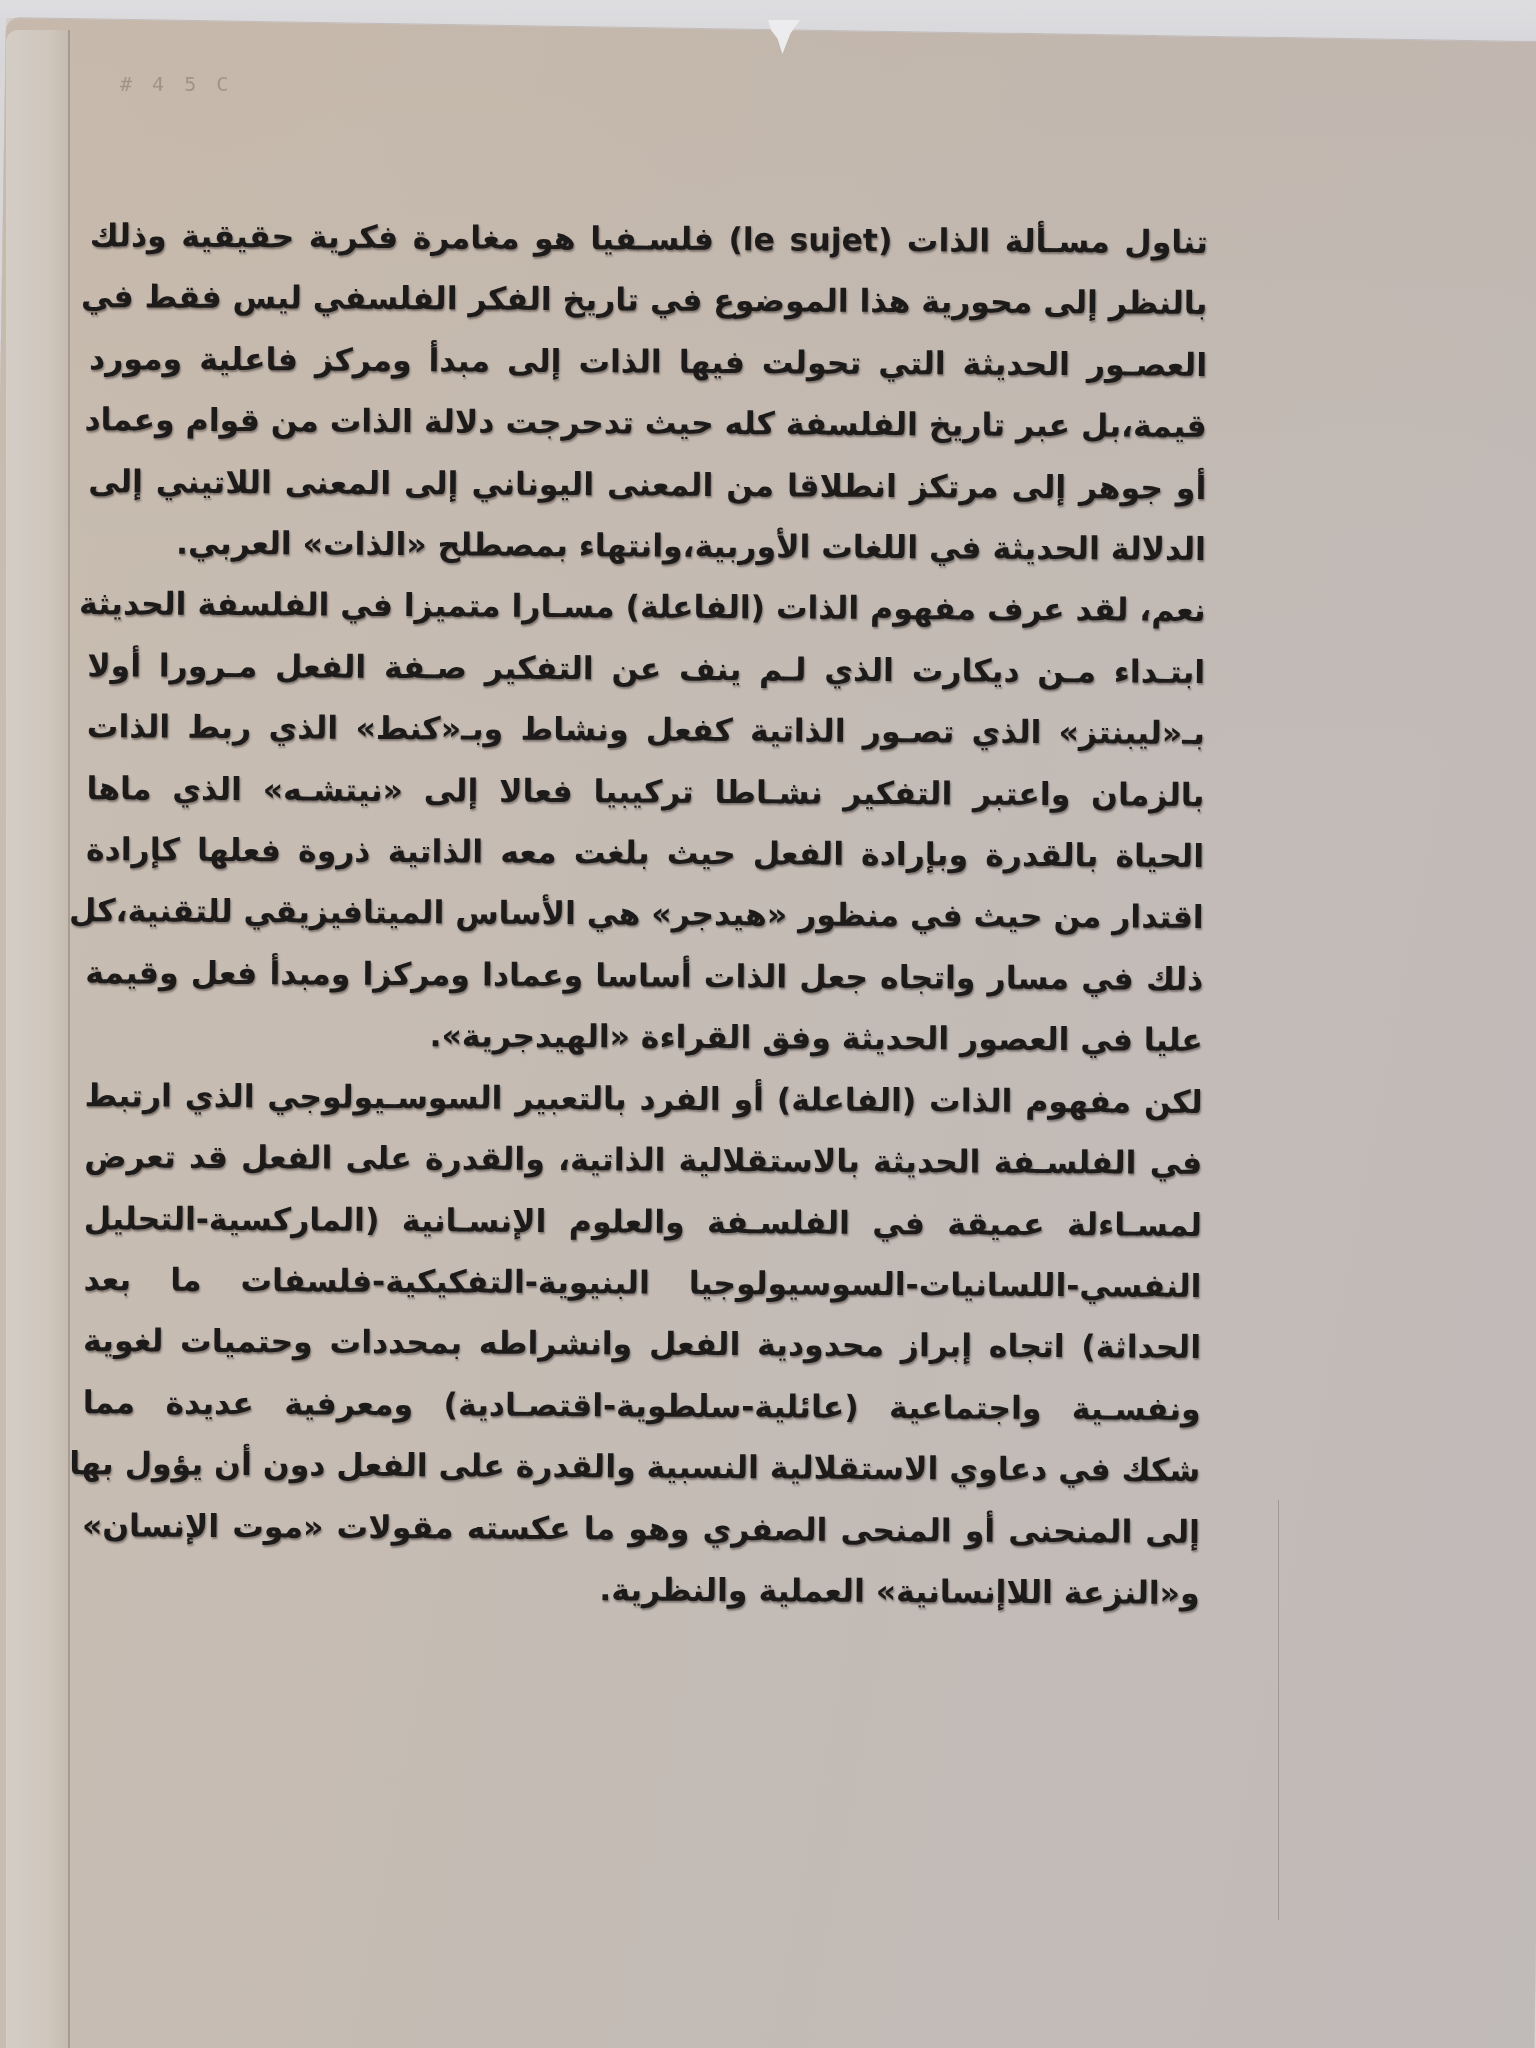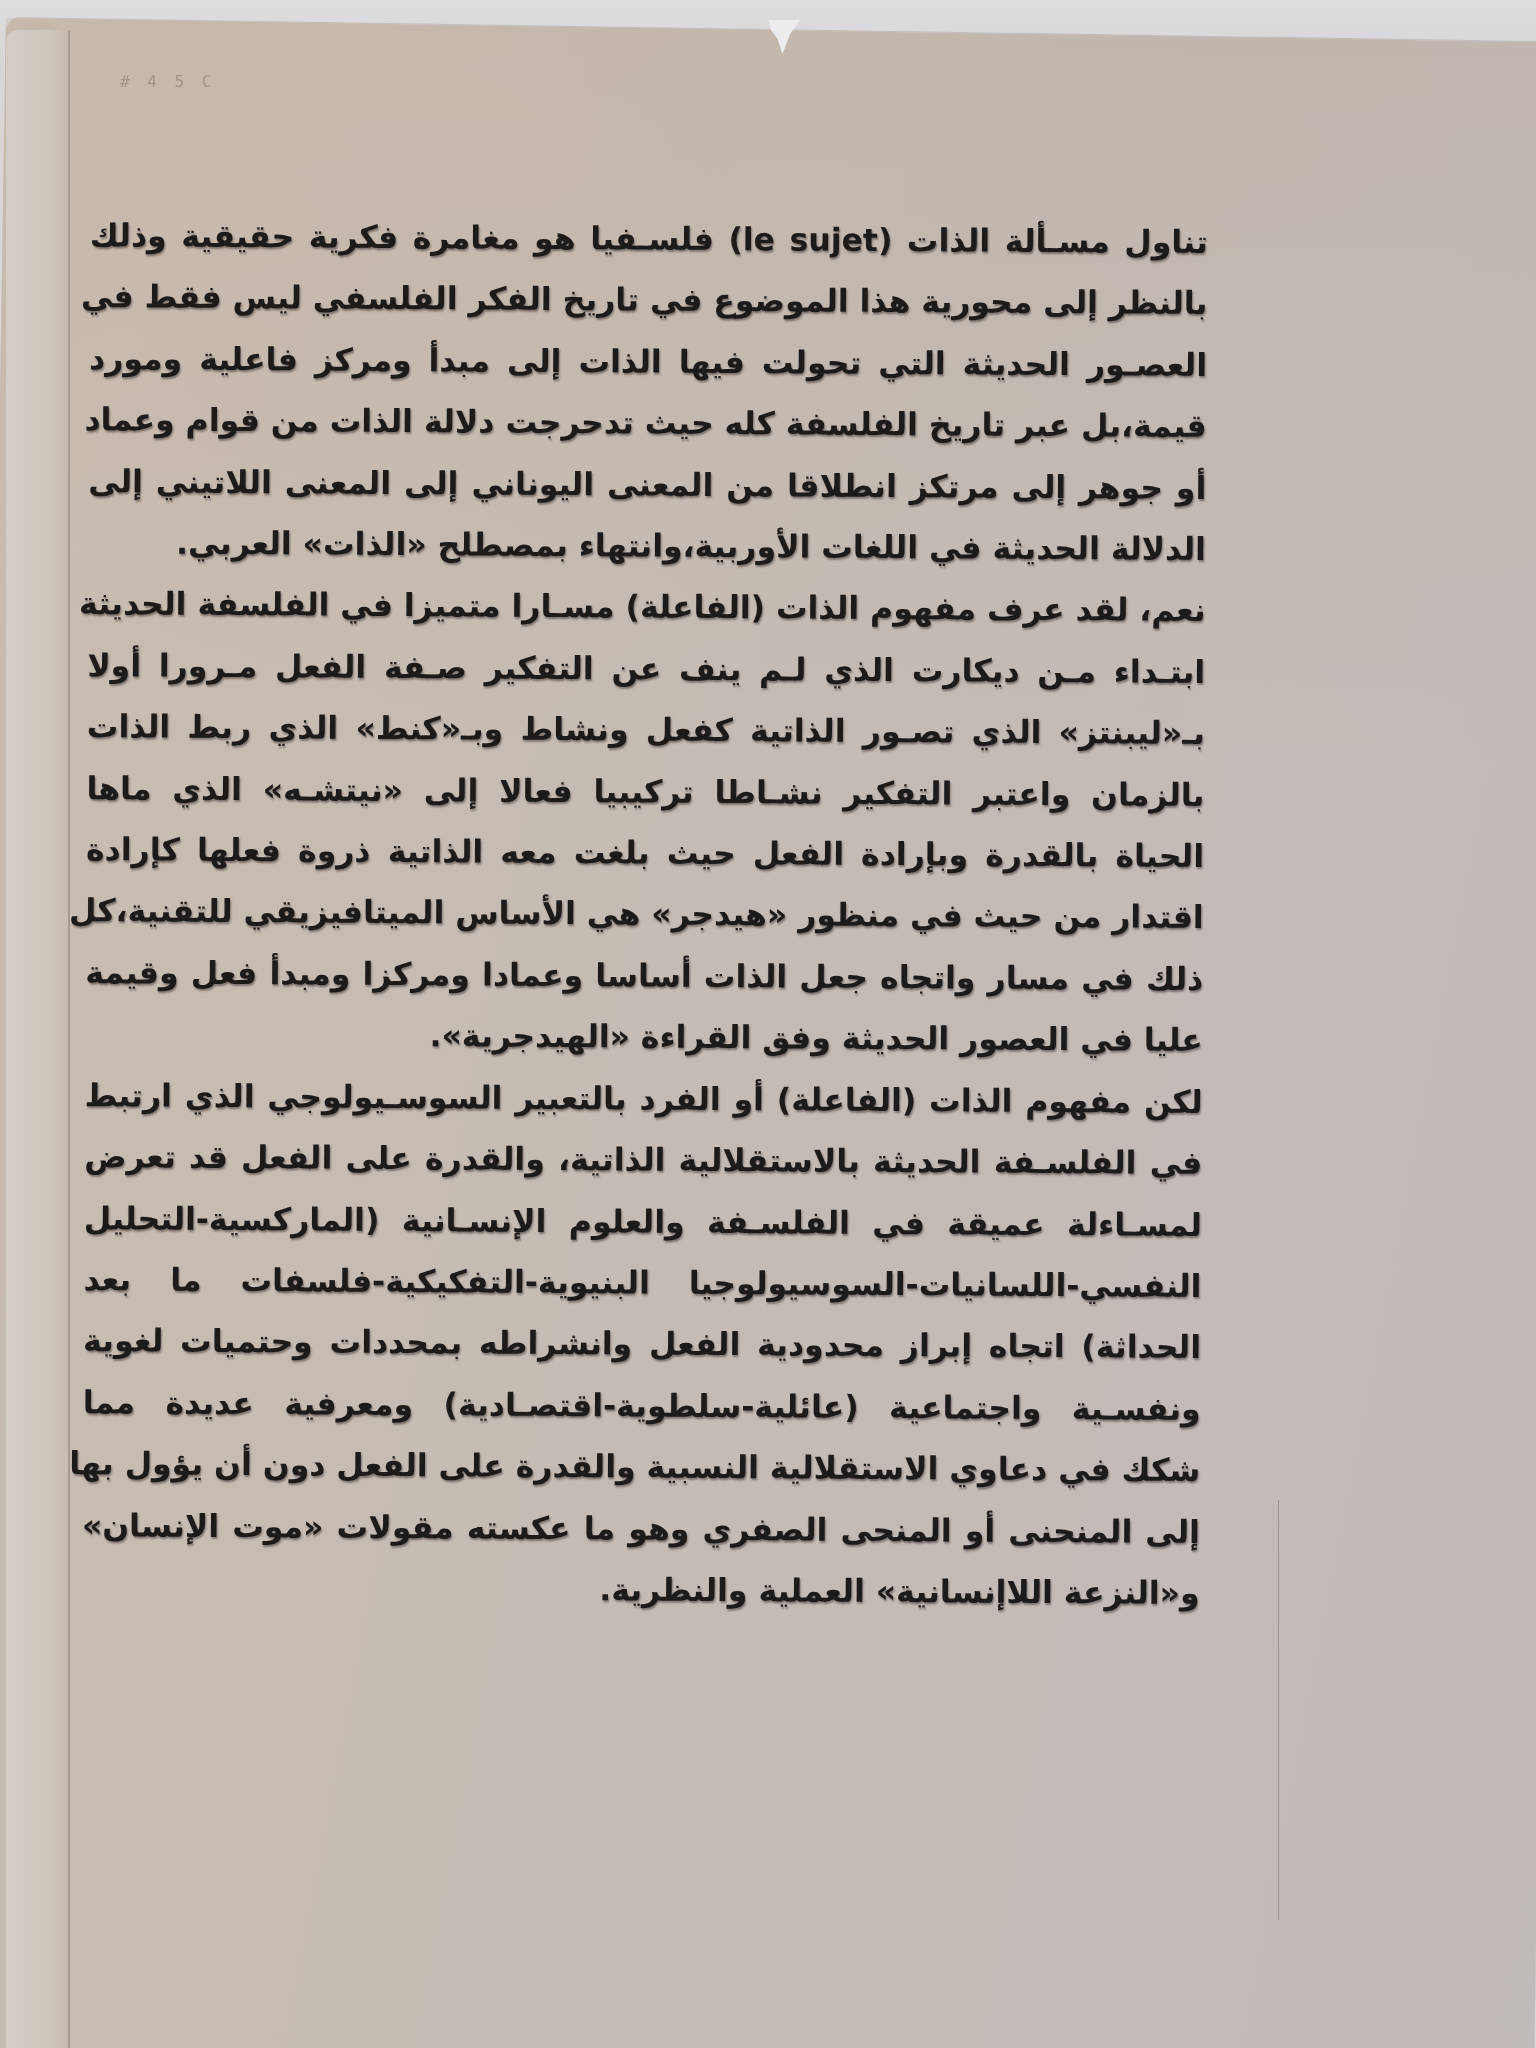--- a/index.html
+++ b/index.html
@@ -61,21 +61,21 @@
       width: 32px;
       height: 34px;
       background: #ecebee;
       clip-path: polygon(0 0, 100% 0, 70% 40%, 45% 100%, 30% 55%, 10% 30%);
     }
     
     .pencil-mark {
       position: absolute;
       left: 120px;
       top: 72px;
-      font-size: 16px;
+      font-size: 20px;
       color: rgba(90,80,75,0.35);
       letter-spacing: 4px;
       font-family: "DejaVu Sans Mono", monospace;
     }
     
     .fold-line {
       position: absolute;
       left: 1278px;
       top: 1500px;
       width: 1px;

